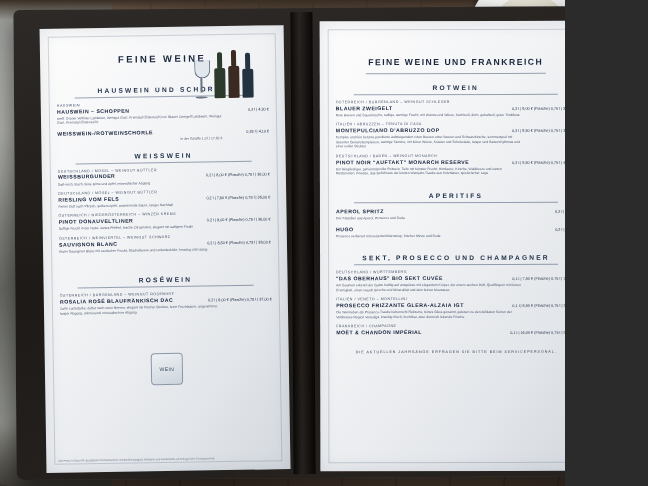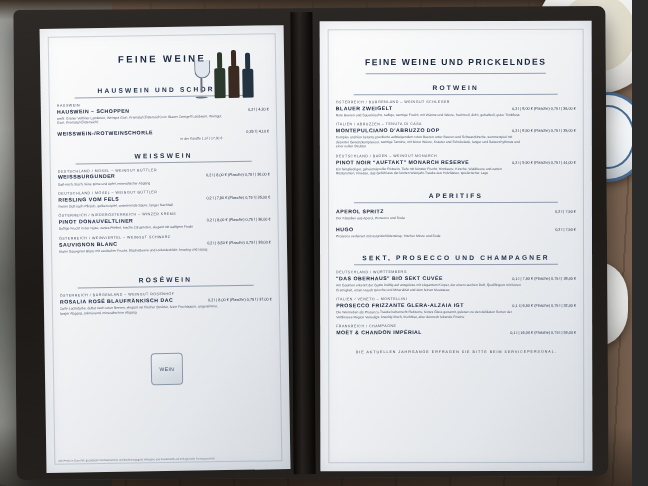--- a/index.html
+++ b/index.html
@@ -2,21 +2,21 @@
 <html><head>
 <meta charset="utf-8">
 <style>
   html, body {
     margin: 0;
     padding: 0;
     background: #2b2b2b;
   }
   #stage {
     position: relative;
-    width: 632px;
+    width: 565px;
     height: 486px;
     overflow: hidden;
     font-family: "Liberation Sans", sans-serif;
   }
   
   .bg {
     position: absolute;
     inset: 0;
     background:
       linear-gradient(100deg, #8d7059 0%, #a0816a 18%, #7d6350 32%, #6a5342 46%, #7b6150 60%, #8a6f5a 78%, #6e5745 100%);
@@ -406,21 +406,21 @@
         <div class="crest">WEIN</div>
 
         <div class="tiny-legal">Alle Preise in Euro inkl. gesetzlicher Mehrwertsteuer und Bedienungsgeld. Allergene und Zusatzstoffe auf Anfrage beim Servicepersonal.</div>
       </div>
     </div>
 
     <div class="page page-right">
       <div class="page-border"></div>
       <div class="page-inner">
 
-        <div class="sheet-title big">FEINE WEINE UND PRICKELNDES</div>
+        <div class="sheet-title big">FEINE WEINE UND FRANKREICH</div>
         <div class="rule" style="margin:4px 34px 10px"></div>
 
         <div class="section-head">ROTWEIN</div>
         <div class="rule"></div>
 
         <div class="wine">
           <div class="producer">ÖSTERREICH / BURGENLAND – WEINGUT SCHLEGER</div>
           <div class="nameline">
             <span class="wname">BLAUER ZWEIGELT</span>
             <span class="dots"></span>

